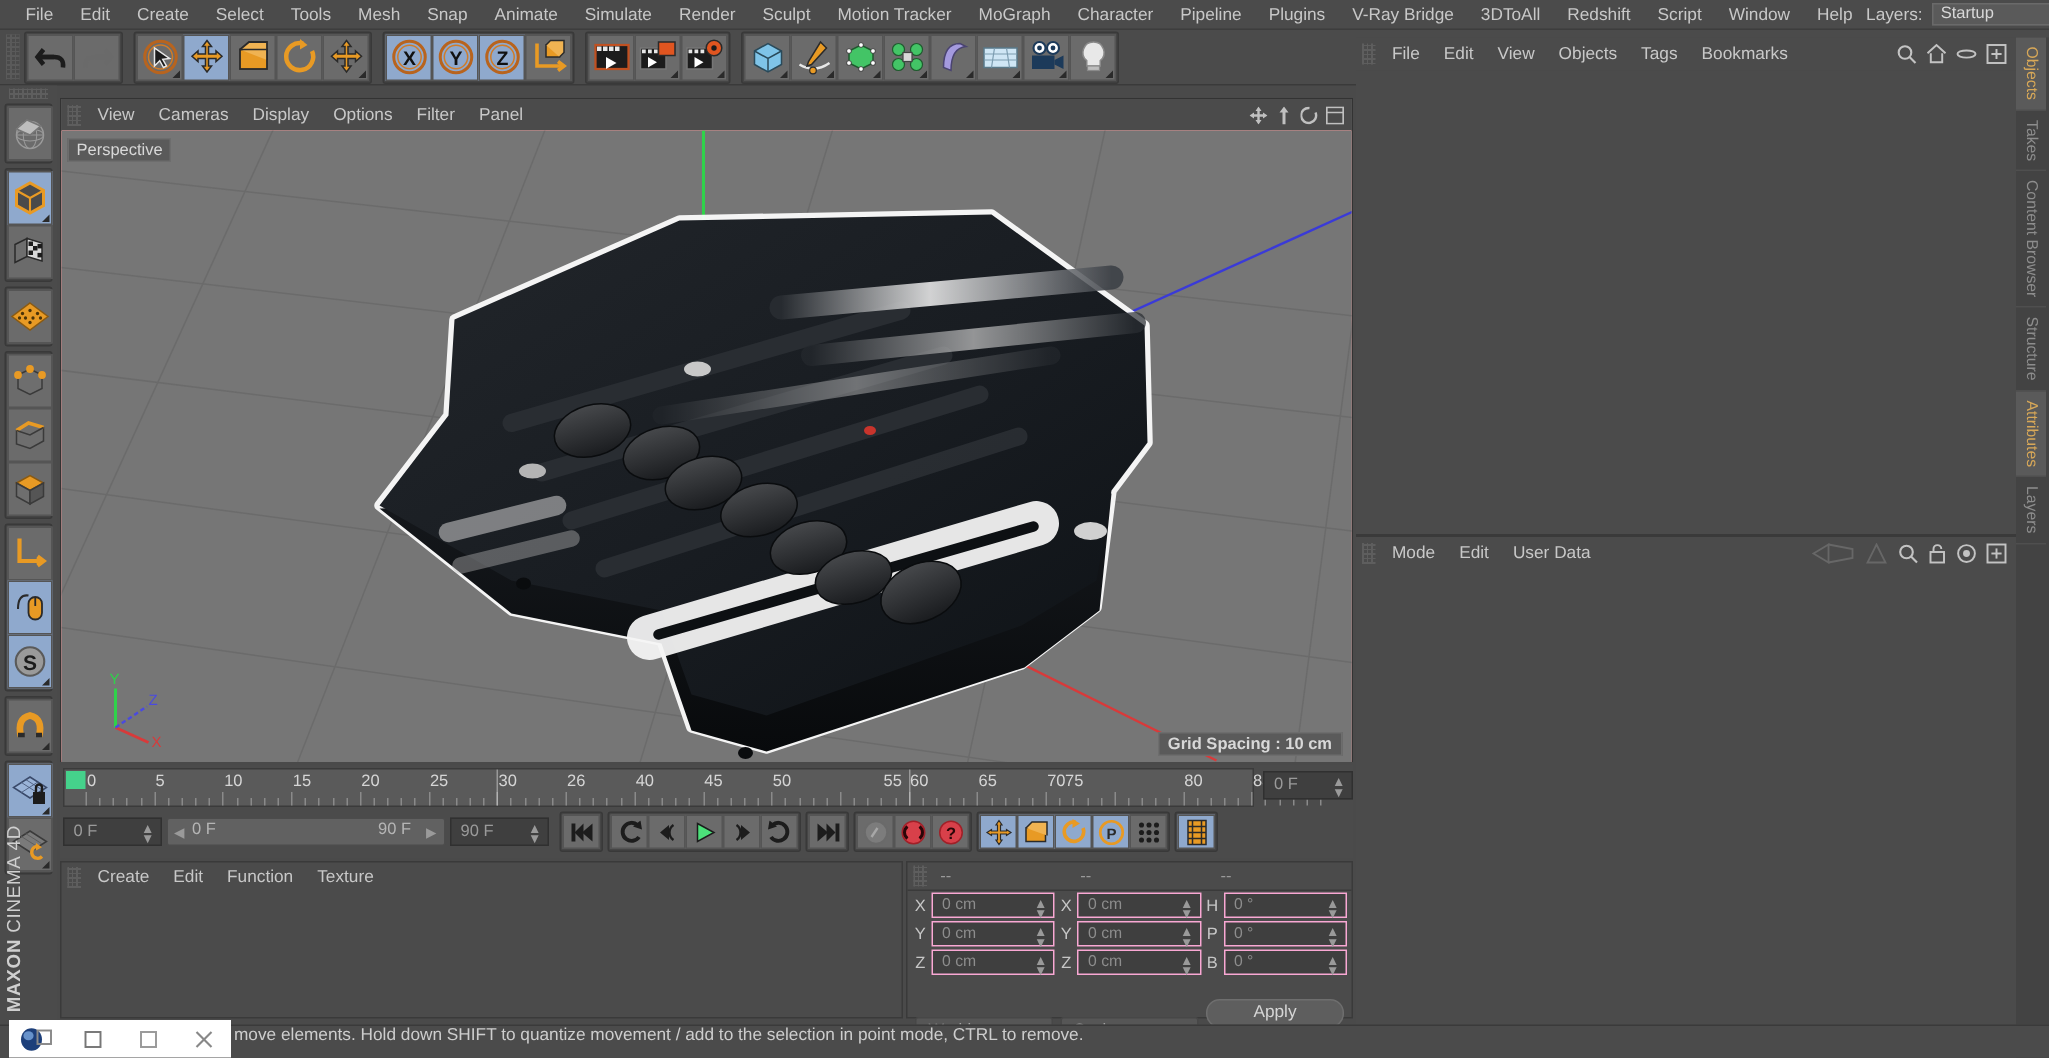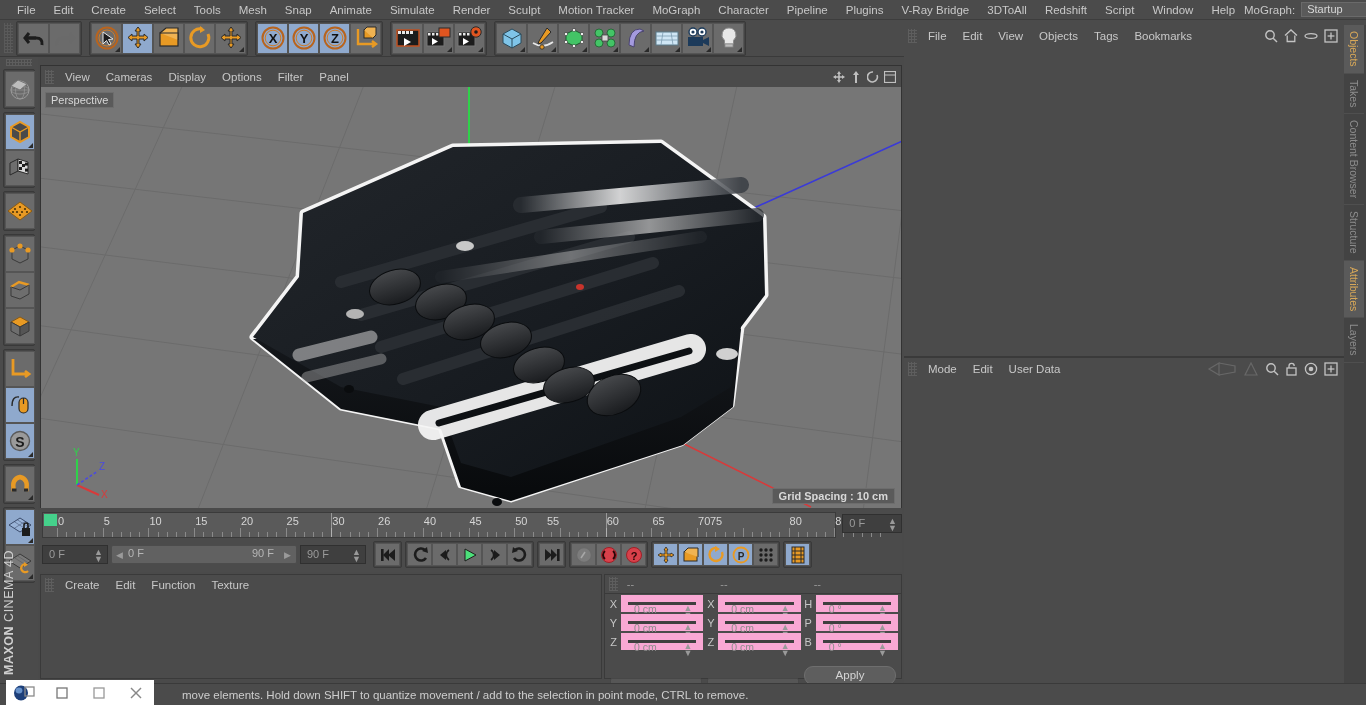--- a/index.html
+++ b/index.html
@@ -88,21 +88,21 @@
      background:radial-gradient(circle at 32% 26%, #8e8e8e 0%, #3a3a3a 26%, #141414 62%, #050505 100%);}
   .matname{background:#8fa9cd;color:#1a1a1a;font-size:10px;text-align:left;
      width:48px;overflow:hidden;white-space:nowrap;padding-left:1px;}
 
   
   .coord{position:absolute;left:604px;top:574px;width:298px;height:105px;background:#4b4b4b;border:1px solid #3a3a3a;}
   .coordhdr{height:19px;display:flex;align-items:center;gap:0;padding-left:4px;border-bottom:1px solid #3a3a3a;}
   .coordhdr .dash{color:#9a9a9a;font-size:11px;width:95px;text-align:left;padding-left:6px;}
   .crow{display:flex;align-items:center;gap:2px;padding:1px 3px;}
   .clab{color:#c6c6c6;font-size:11px;width:11px;text-align:center;}
-  .cfld{flex:1;height:17px;background:#3f3f3f;border:7px solid #f9a8d4;color:#8d8d8d;
+  .cfld{flex:1;height:17px;background:#3f3f3f;border:1px solid #f9a8d4;color:#8d8d8d;
      font-size:10.5px;line-height:15px;padding-left:6px;position:relative;}
   .brow{display:flex;gap:5px;padding:3px 5px;align-items:center;}
   .dd{flex:1;height:19px;background:#565656;border:1px solid #474747;color:#a8a8a8;
      font-size:11px;line-height:17px;padding-left:8px;position:relative;border-radius:2px;margin-top:24px;}
   .dd .arr{position:absolute;right:6px;top:6px;width:0;height:0;border-left:4px solid transparent;
      border-right:4px solid transparent;border-top:5px solid #8d8d8d;}
   .applybtn{width:92px;height:19px;background:#5e5e5e;border:1px solid #6e6e6e;border-radius:9px;
      color:#d5d5d5;font-size:11.5px;text-align:center;line-height:17px;}
 
   
@@ -120,21 +120,21 @@
   .dots i{width:3px;height:3px;background:#3ad69a;border-radius:50%;display:block;}
   .attrpanel{position:absolute;left:0;top:331px;width:440px;height:349px;background:#4b4b4b;border-top:2px solid #3a3a3a;}
   .attrbody{background:#4b4b4b;height:320px;}
   .sidetabs{position:absolute;left:1344px;top:25px;width:22px;height:680px;background:#434343;}
   .stab{writing-mode:vertical-rl;font-size:10.5px;color:#8d8d8d;padding:6px 4px;
      text-align:center;border-bottom:1px solid #4f4f4f;}
   .stab.act{color:#d8a858;background:#5a5a5a;}
 
   
   .status{position:absolute;left:0;bottom:0;width:1366px;height:22px;background:#4b4b4b;
-     border-top:1px solid #3a3a3a;display:flex;align-items:center;padding-left:26px;}
+     border-top:1px solid #3a3a3a;display:flex;align-items:flex-start;}
   .statustxt{color:#cdcdcd;font-size:11.5px;padding-left:156px;}
   .taskbar{position:absolute;left:6px;bottom:0;width:148px;height:25px;background:#fff;
      display:flex;align-items:center;gap:0;}
   .tbi{flex:1;display:flex;align-items:center;justify-content:center;height:25px;}
 </style>
 </head>
 <body>
 
 <div class="menubar">
   <div id="menu-items" style="display:flex">
@@ -155,21 +155,21 @@
       <div class="mi">Pipeline</div>
       <div class="mi">Plugins</div>
       <div class="mi">V-Ray Bridge</div>
       <div class="mi">3DToAll</div>
       <div class="mi">Redshift</div>
       <div class="mi">Script</div>
       <div class="mi">Window</div>
       <div class="mi">Help</div>
     </div>
   <div class="layout-wrap">
-    <span class="layout-lbl">MoGraph:</span>
+    <span class="layout-lbl">Layers:</span>
     <div class="layout-sel">
       <span>Startup</span>
       
     </div>
 
   </div>
 </div>
 
 <div class="toolbar">
   <div class="tgrip"></div>
@@ -745,21 +745,21 @@
           <div class="rulnum" style="left: 60.7222px;">5</div>
           <div class="rulnum" style="left: 106.444px;">10</div>
           <div class="rulnum" style="left: 152.167px;">15</div>
           <div class="rulnum" style="left: 197.889px;">20</div>
           <div class="rulnum" style="left: 243.611px;">25</div>
           <div class="rulnum" style="left: 289.333px;">30</div>
           <div class="rulnum" style="left: 335.056px;">26</div>
           <div class="rulnum" style="left: 380.778px;">40</div>
           <div class="rulnum" style="left: 426.5px;">45</div>
           <div class="rulnum" style="left: 472.222px;">50</div>
-          <div class="rulnum" style="left: 504px;">55</div>
+          <div class="rulnum" style="left: 546px;">55</div>
           <div class="rulnum" style="left: 563.667px;">60</div>
           <div class="rulnum" style="left: 609.389px;">65</div>
           <div class="rulnum" style="left: 655.111px;">70</div>
           <div class="rulnum" style="left: 667px;">75</div>
           <div class="rulnum" style="left: 746.556px;">80</div>
           <div class="rulnum" style="left: 792.278px;">85</div>
           <div class="rulnum" style="left: 838px;">90</div>
           <div style="position: absolute; top: 0px; bottom: 0px; width: 1px; background: rgb(216, 216, 216); opacity: 0.5; left: 288.333px;"></div>
           <div style="position: absolute; top: 0px; bottom: 0px; width: 1px; background: rgb(216, 216, 216); opacity: 0.5; left: 562.667px;"></div>
         </div>

